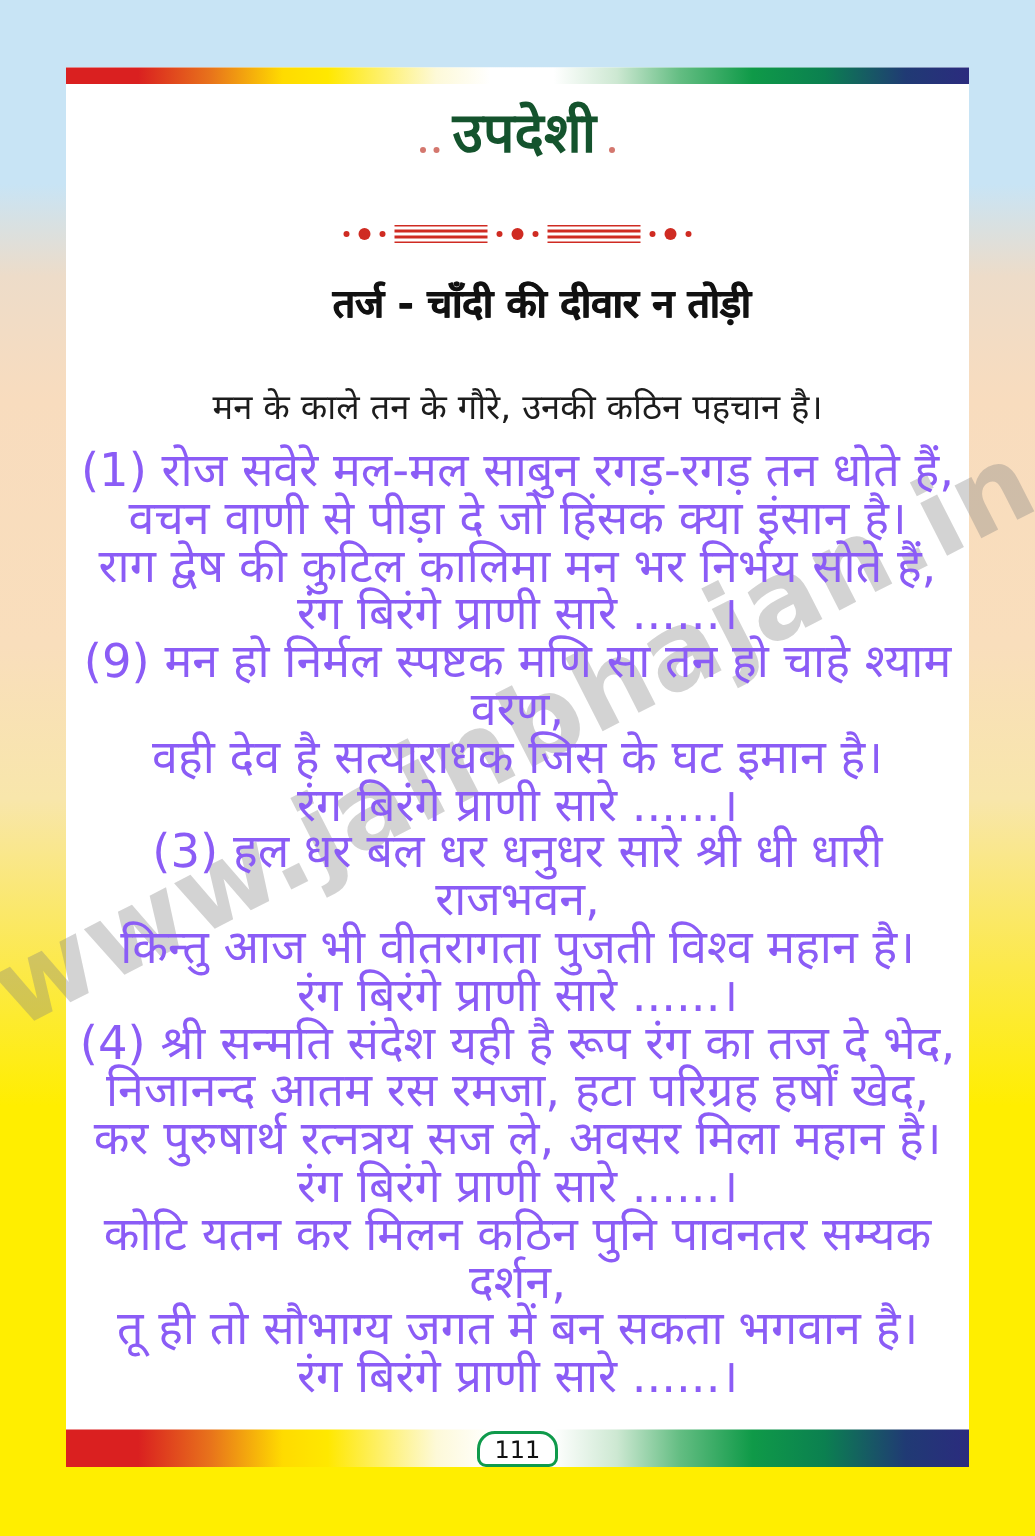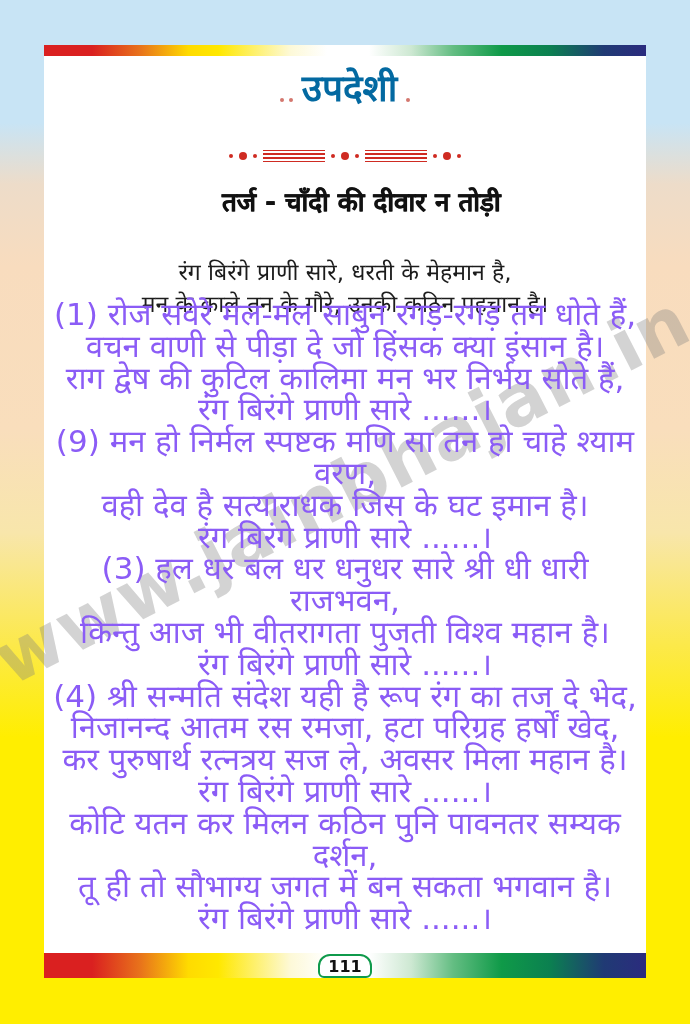--- a/index.html
+++ b/index.html
@@ -45,21 +45,21 @@
     pointer-events:none;
   }
   .content{
     position:absolute;left:44px;top:45px;width:602px;height:933px;z-index:3;
   }
   .title-row{
     position:absolute;top:20px;left:0;width:100%;height:44px;
     display:flex;align-items:flex-end;justify-content:center;gap:9px;
   }
   .page-title{
-    font-size:37px;line-height:40px;font-weight:bold;color:#0369a1;margin-top:20px;
+    font-size:37px;line-height:40px;font-weight:bold;color:#14532d;margin-top:20px;
   }
   .side-dots{display:flex;gap:5px;align-items:center;padding-bottom:7px;}
   .sdot{width:4px;height:4px;border-radius:50%;background:#d4776e;}
   .ornament{
     position:absolute;top:103px;left:0;width:100%;height:16px;
     display:flex;align-items:center;justify-content:center;gap:6px;
   }
   .dot-sm{width:4px;height:4px;border-radius:50%;background:#cf2b22;}
   .dot-lg{width:8px;height:8px;border-radius:50%;background:#cf2b22;}
   .rule-stack{width:62px;height:13px;display:flex;flex-direction:column;justify-content:space-between;}
@@ -76,21 +76,21 @@
   }
   .verses{
     position:absolute;top:254px;left:0;width:100%;text-align:center;
     font-size:31px;line-height:31.8px;color:#8b5cf6;
   }
   .page-num{
     position:absolute;bottom:0;left:50%;transform:translateX(-50%);
     width:54px;height:24px;background:#ffffff;
     border:2px solid #0f9a4b;border-radius:12px 12px 6px 6px;
     display:flex;align-items:center;justify-content:center;
-    font-size:16px;font-weight:bold;color:#111;box-sizing:border-box;
+    font-size:16px;font-weight:normal;color:#111;box-sizing:border-box;
   }
 </style>
 </head>
 <body>
 
 <div class="page">
   <div class="rainbow top"></div>
   <div class="rainbow bottom"></div>
   <div class="page-num">
     <span>111</span>
@@ -132,21 +132,20 @@
         <span></span>
       </span>
     <span class="dot-sm"></span>
       <span class="dot-lg"></span>
       <span class="dot-sm"></span>
   </div>
 
   <div class="subtitle">तर्ज - चाँदी की दीवार न तोड़ी</div>
 
   <div class="refrain">
-    <div>रंग बिरंगे प्राणी सारे, धरती के मेहमान है,</div>
     <div>मन के काले तन के गौरे, उनकी कठिन पहचान है।</div>
   </div>
 
   <div class="verses">
     <div>(1) रोज सवेरे मल-मल साबुन रगड़-रगड़ तन धोते हैं,</div>
     <div>वचन वाणी से पीड़ा दे जो हिंसक क्या इंसान है।</div>
     <div>राग द्वेष की कुटिल कालिमा मन भर निर्भय सोते हैं,</div>
     <div>रंग बिरंगे प्राणी सारे ......।</div>
     <div>(9) मन हो निर्मल स्पष्टक मणि सा तन हो चाहे श्याम वरण,</div>
     <div>वही देव है सत्याराधक जिस के घट इमान है।</div>

